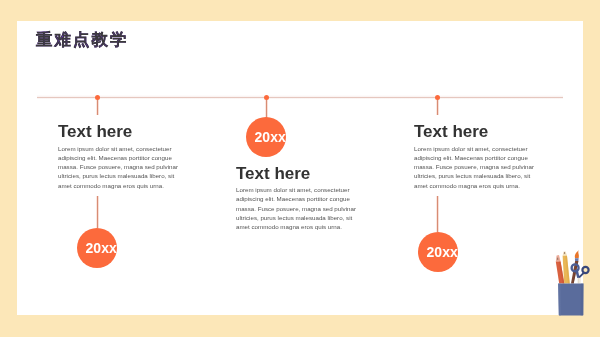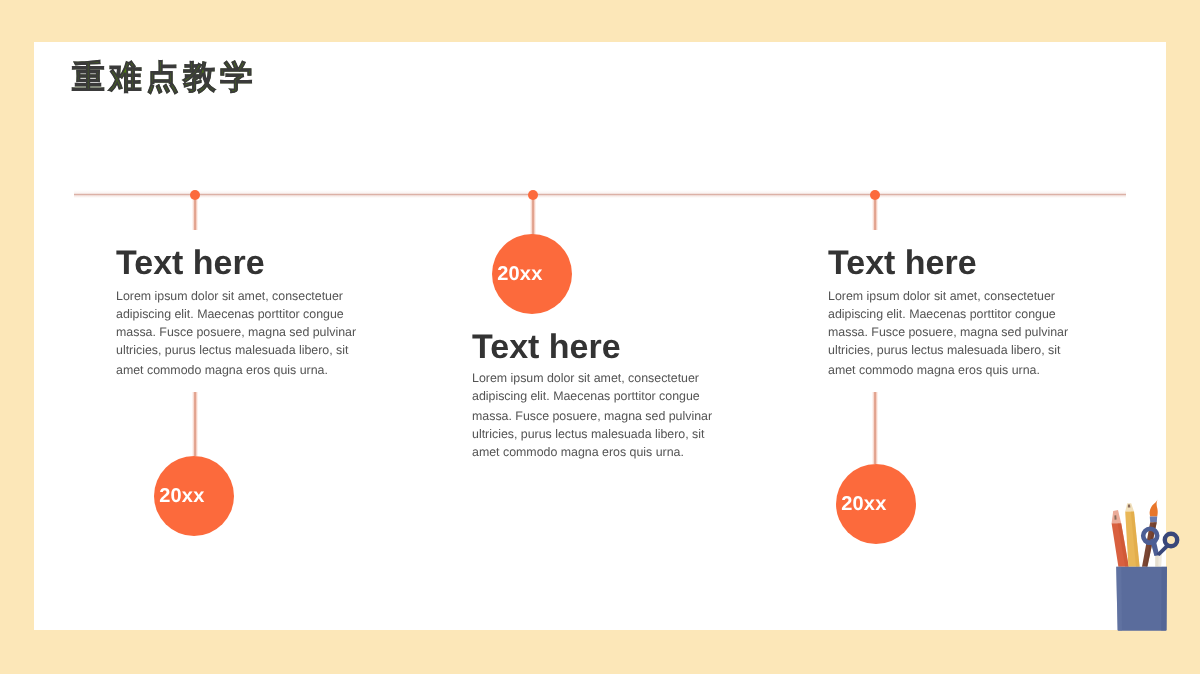--- a/index.html
+++ b/index.html
@@ -1,29 +1,29 @@
 <!DOCTYPE html>
 <html><head>
 <meta charset="utf-8">
 <title>重难点教学</title>
 <style>
   html,body{margin:0;padding:0;}
   body{-webkit-font-smoothing:antialiased;width:600px;height:337px;overflow:hidden;
        background:#FCE7B8;font-family:"Liberation Sans",sans-serif;}
   .slide{position:relative;width:600px;height:337px;background:#FCE7B8;}
   .panel{position:absolute;left:17px;top:21px;width:566px;height:294px;background:#FFFFFF;}
-  .title{position:absolute;left:36px;top:31.3px;font-size:16.4px;font-weight:bold;color:#4d7c0f;
+  .title{position:absolute;left:36px;top:31.3px;font-size:16.4px;font-weight:bold;color:#6d28d9;
          letter-spacing:2.1px;-webkit-text-stroke:0.32px #3A3A3A;line-height:1;white-space:nowrap;}
   .tl-line{position:absolute;left:37px;top:95px;width:526px;height:4px;
            background:linear-gradient(to bottom,rgba(227,190,181,0) 0%,rgba(227,190,181,0.18) 40%,
            rgba(219,176,165,1) 56%,rgba(227,190,181,0.35) 72%,rgba(227,190,181,0) 100%);}
   .dot{position:absolute;width:5.4px;height:5.4px;border-radius:50%;background:#FC6A3C;top:94.9px;z-index:3;}
   .stem{position:absolute;width:3px;background:linear-gradient(to right,rgba(234,150,122,0) 0%,rgba(234,150,122,0.35) 25%,rgba(216,140,116,1) 50%,rgba(234,150,122,0.45) 75%,rgba(234,150,122,0) 100%);}
   .circle{position:absolute;width:40px;height:40px;border-radius:50%;background:#FC6A3C;color:#fff;
-          display:flex;align-items:center;justify-content:flex-start;font-size:10px;font-weight:bold;
+          display:flex;align-items:center;justify-content:flex-end;font-size:14px;font-weight:bold;
           letter-spacing:0.1px;padding-left:2.6px;padding-top:0.6px;box-sizing:border-box;}
   .h{position:absolute;font-size:17px;font-weight:bold;color:#333333;line-height:1;white-space:nowrap;}
   .p{position:absolute;font-size:6.2px;line-height:9.25px;color:#545454;width:122px;}
   .art{position:absolute;left:550px;top:248px;overflow:visible;}
 </style>
 </head>
 <body>
 
 <div class="slide">
 

